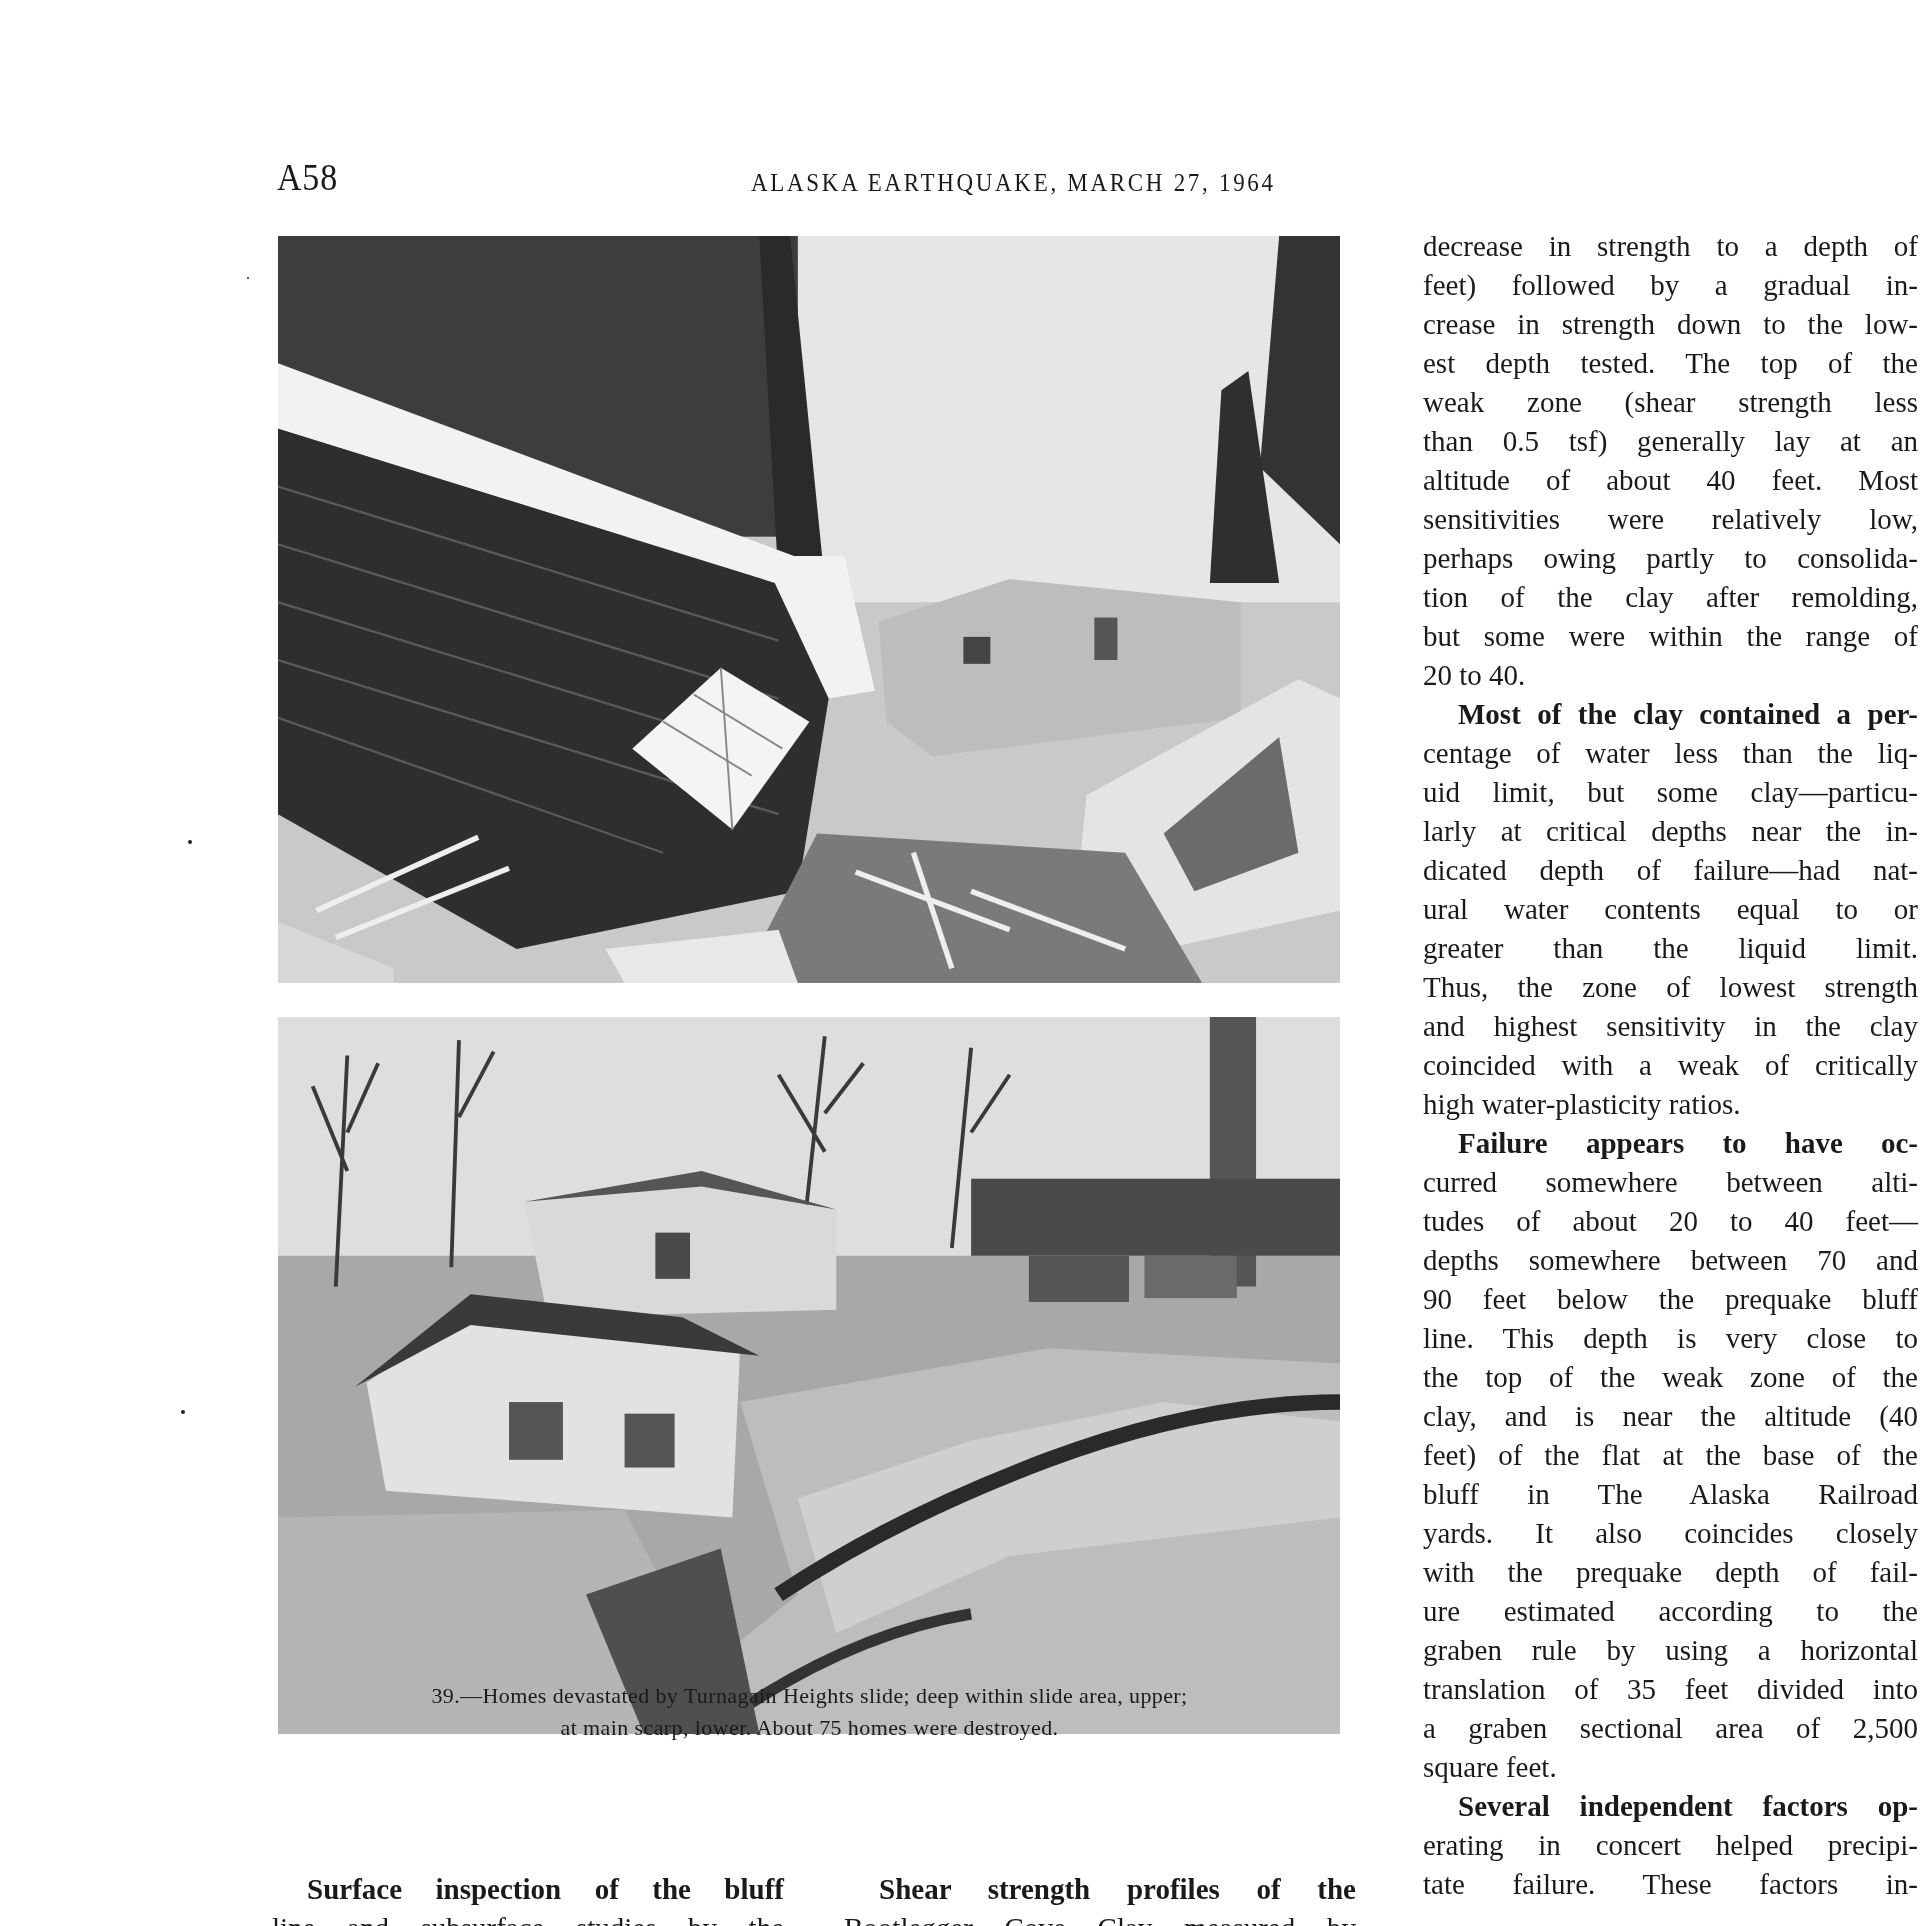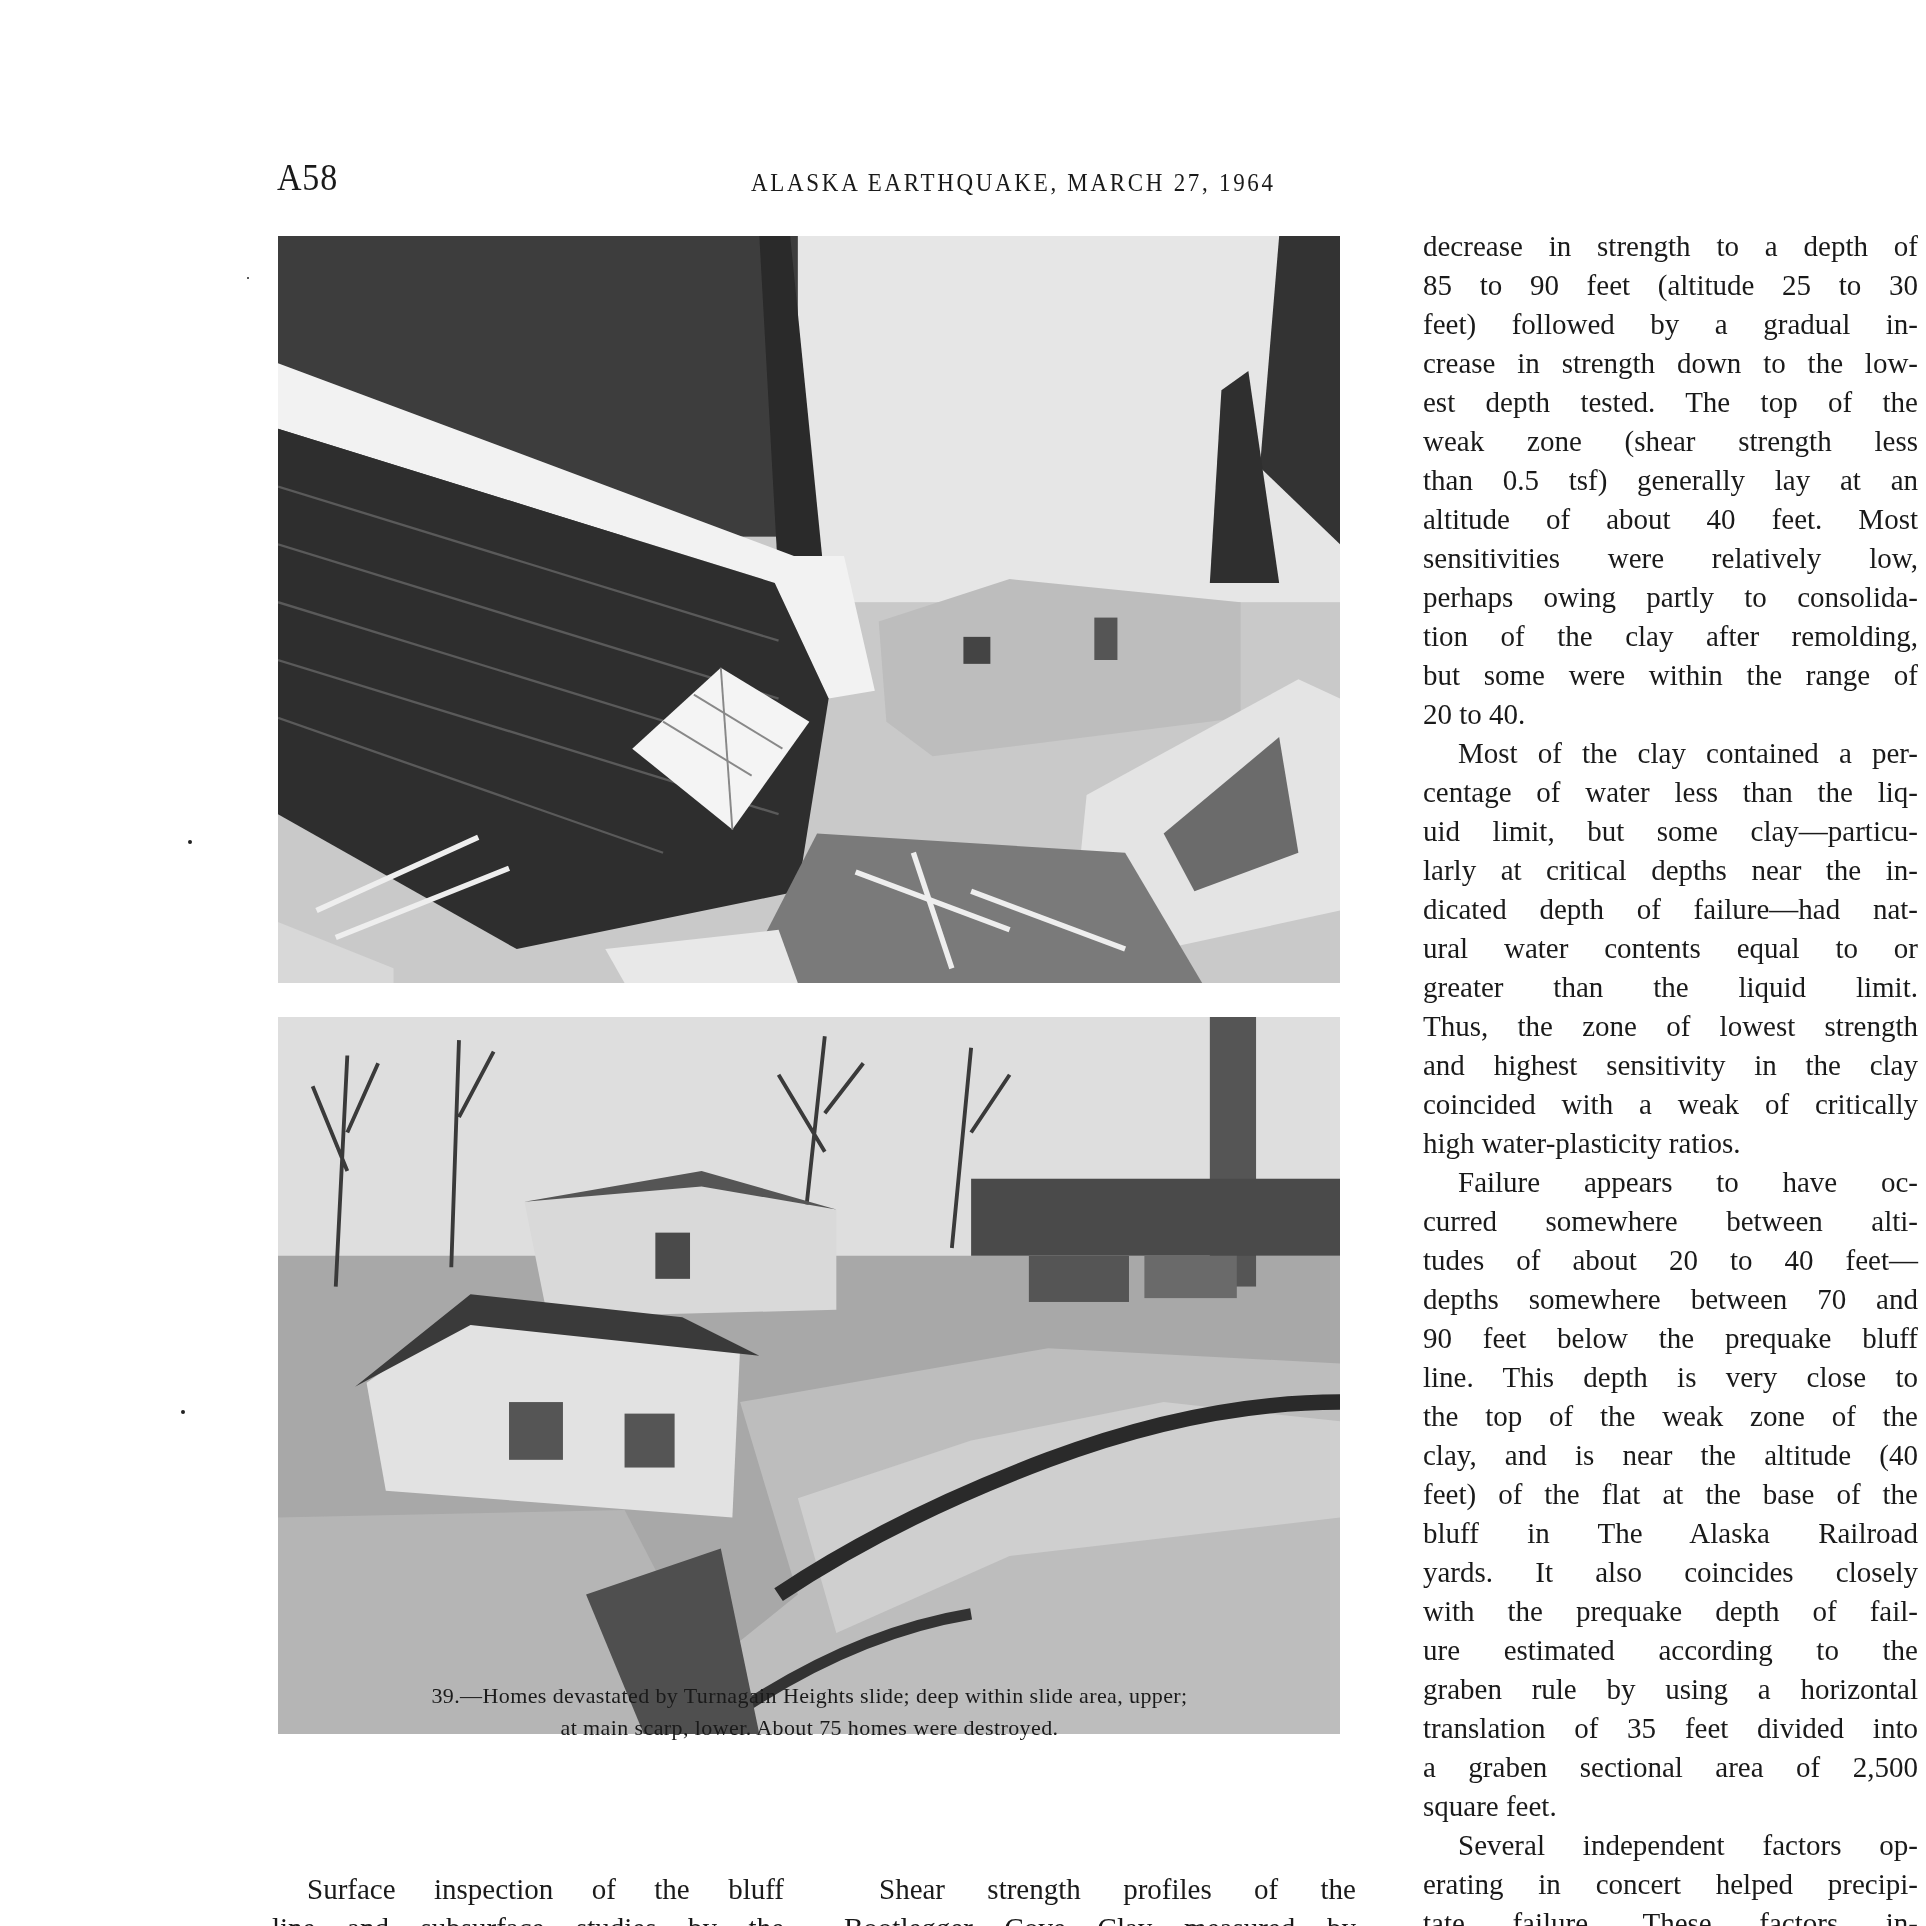--- a/index.html
+++ b/index.html
@@ -28,21 +28,21 @@
     }
     .col {
       position: absolute; font-size: 29px; line-height: 39px;
       text-align: justify; hyphens: none;
     }
     .col-left  { left: 272px;  top: 1870px; width: 512px; }
     .col-mid   { left: 844px; top: 1870px; width: 512px; }
     .col-right { left: 1423px; top: 227px;  width: 495px; }
     .col-line { display: block; text-align-last: justify; white-space: nowrap; }
     .col-line.last { text-align-last: left; }
-    .col-line.indent { padding-left: 35px; }
+    .col-line.indent { padding-left: 35px; font-weight: bold; }
     .speck { position: absolute; width: 3.9px; height: 3.9px; border-radius: 50%; background: #222; }
   </style>
 </head>
 <body>
 
 <div>
 
   <div class="header-page">A58</div>
   <div class="header-title">ALASKA EARTHQUAKE, MARCH 27, 1964</div>
 
@@ -143,21 +143,20 @@
   <div class="col col-left">
       <span class="col-line indent">Surface inspection of the bluff</span>
       <span class="col-line">line and subsurface studies by the</span>
     </div>
   <div class="col col-mid">
       <span class="col-line indent">Shear strength profiles of the</span>
       <span class="col-line">Bootlegger Cove Clay measured by</span>
     </div>
   <div class="col col-right">
       <span class="col-line">decrease in strength to a depth of</span>
-      <span class="col-line">85 to 90 feet (altitude 25 to 30</span>
       <span class="col-line">feet) followed by a gradual in-</span>
       <span class="col-line">crease in strength down to the low-</span>
       <span class="col-line">est depth tested. The top of the</span>
       <span class="col-line">weak zone (shear strength less</span>
       <span class="col-line">than 0.5 tsf) generally lay at an</span>
       <span class="col-line">altitude of about 40 feet. Most</span>
       <span class="col-line">sensitivities were relatively low,</span>
       <span class="col-line">perhaps owing partly to consolida-</span>
       <span class="col-line">tion of the clay after remolding,</span>
       <span class="col-line">but some were within the range of</span>

